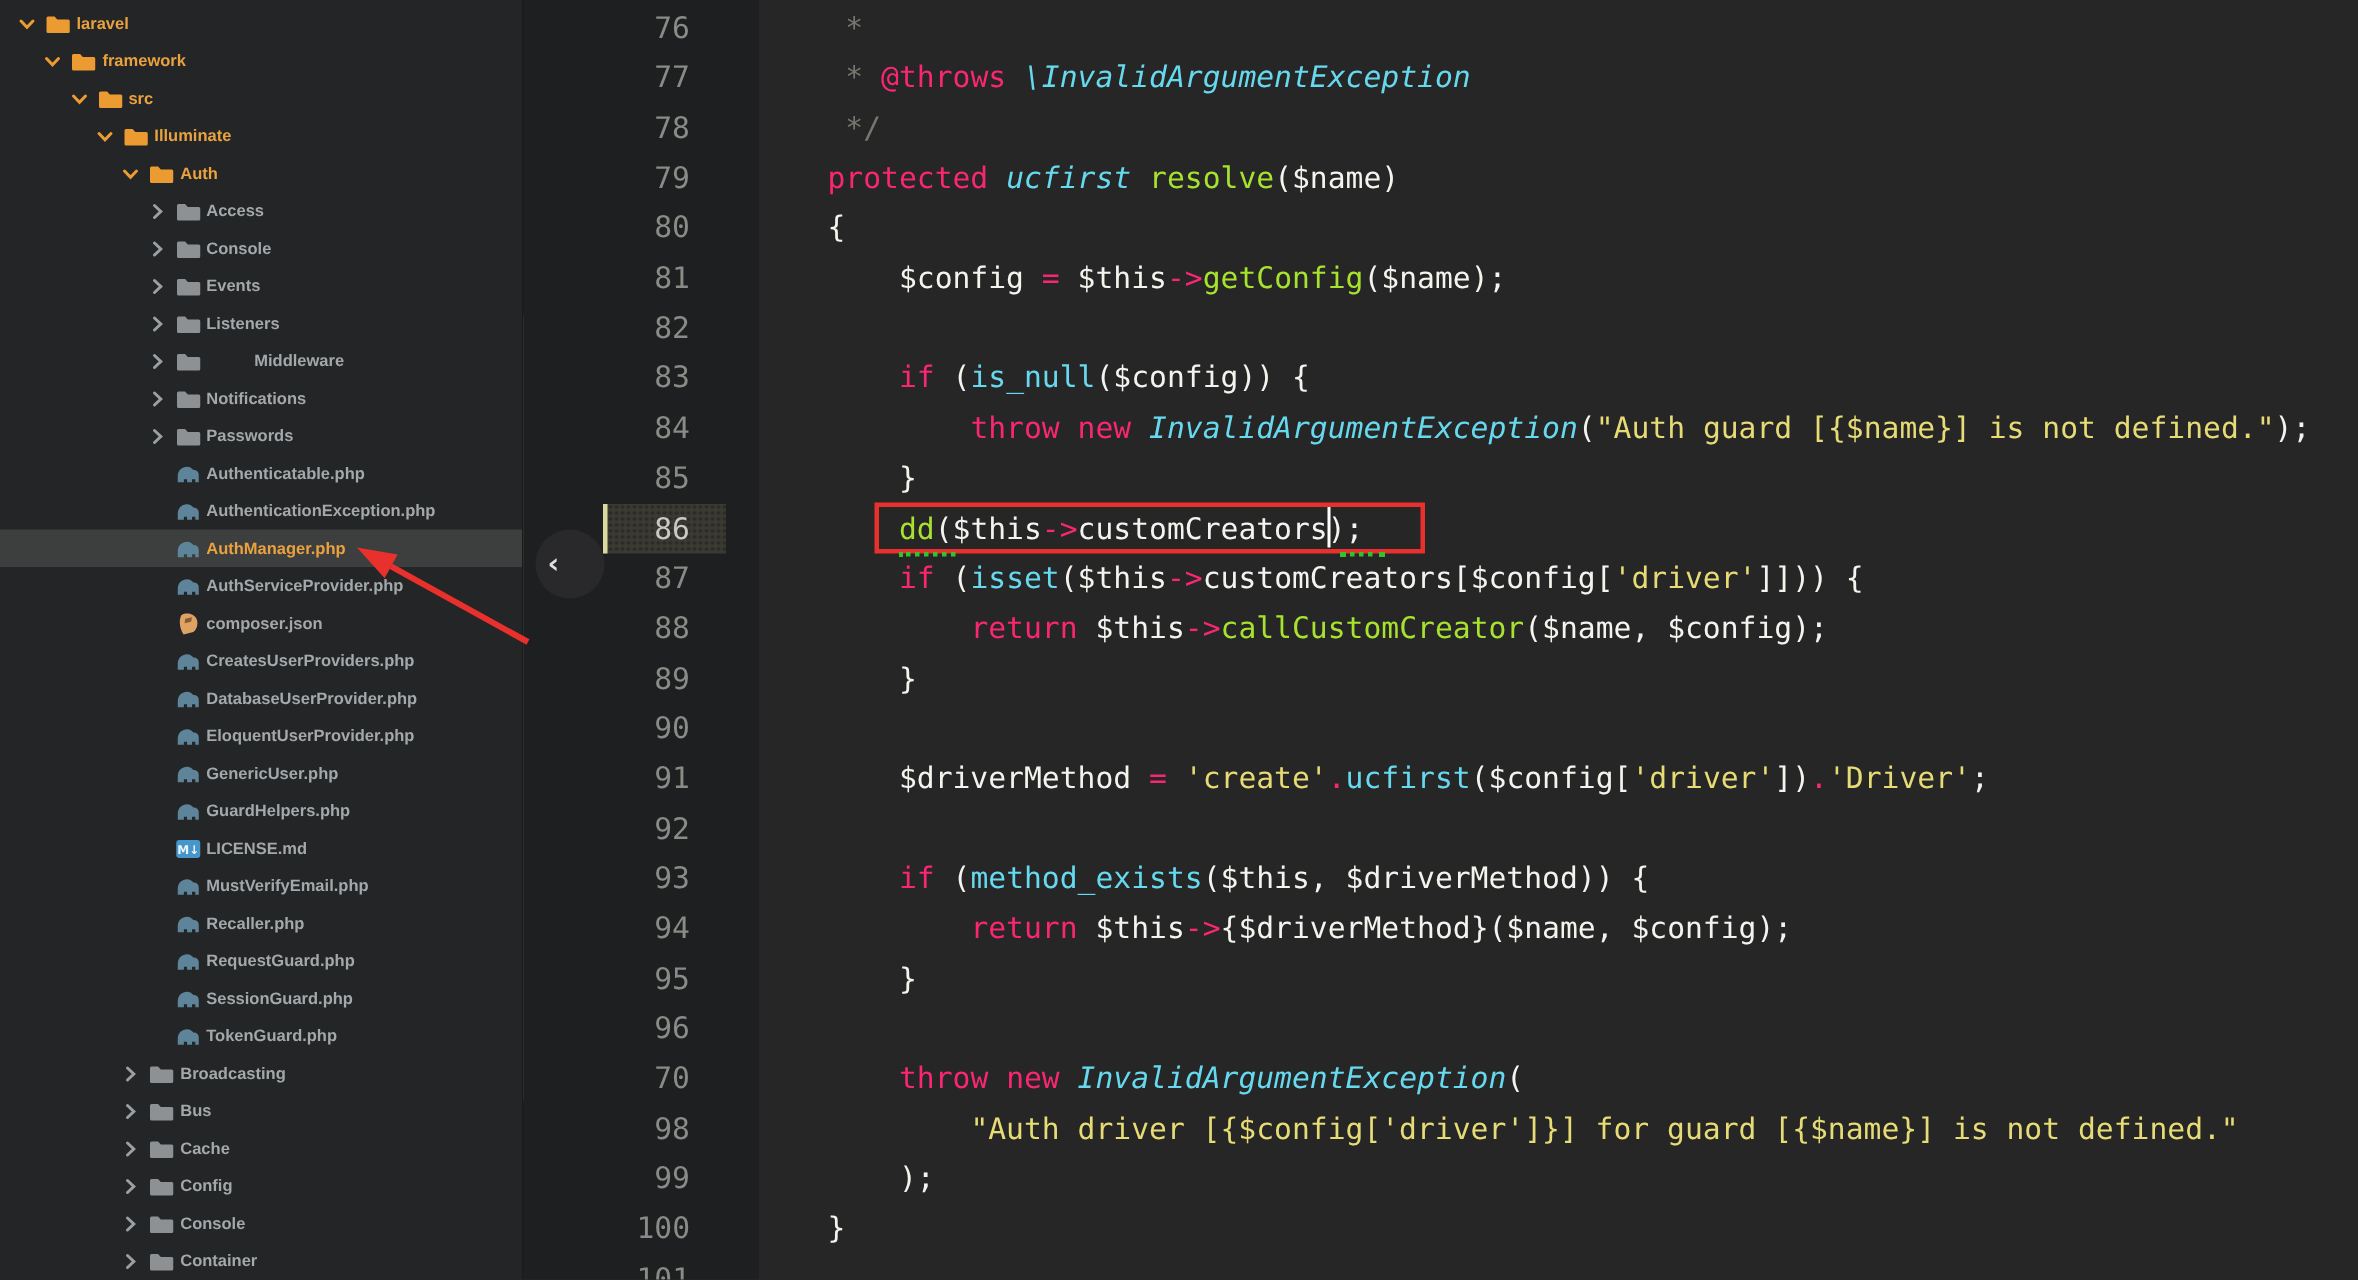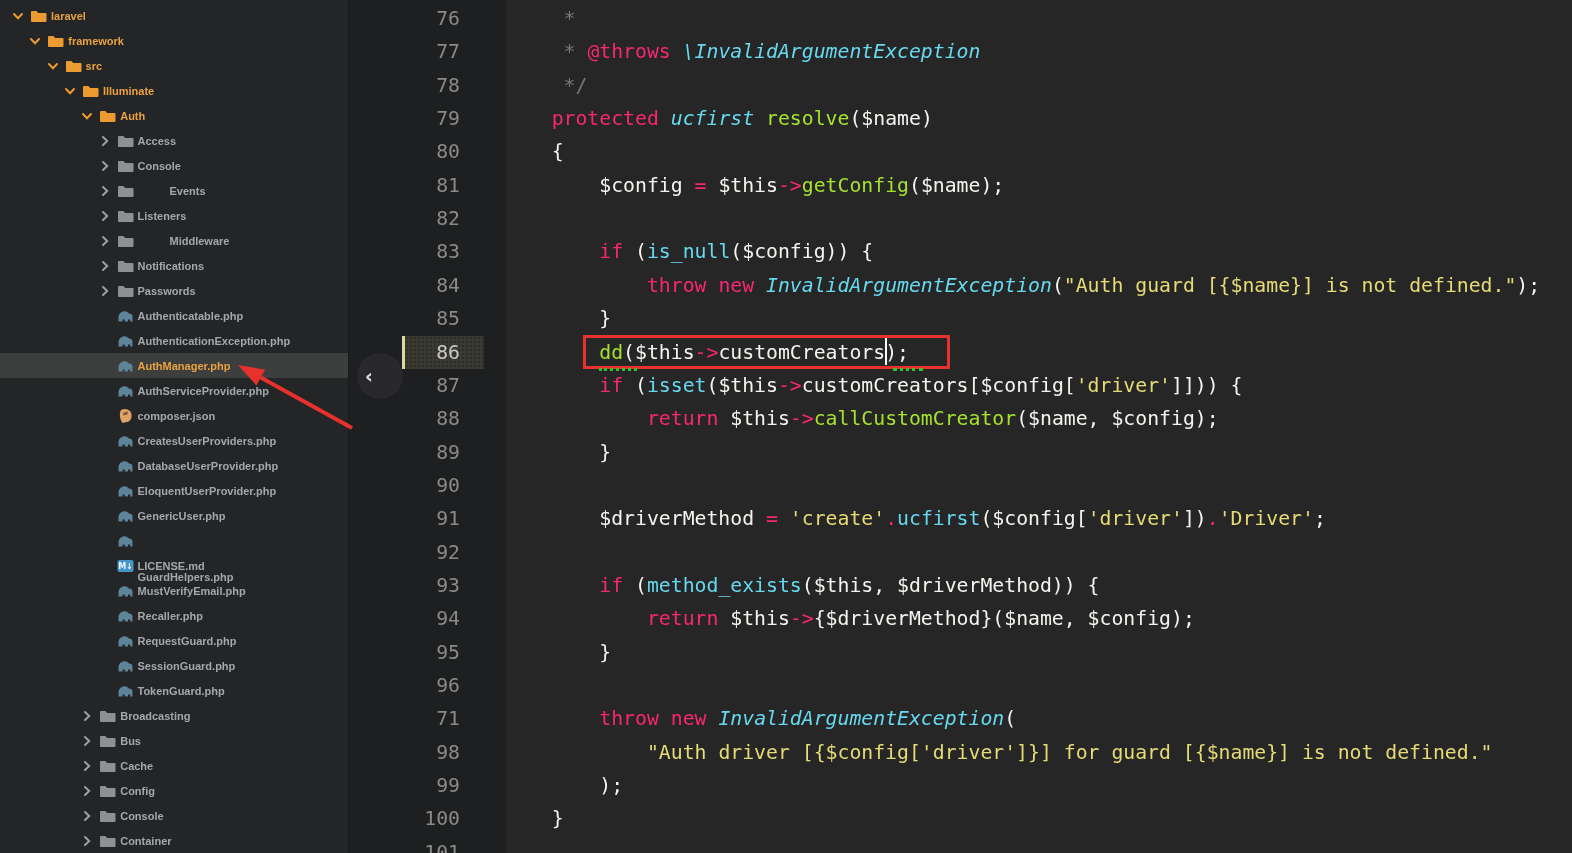--- a/index.html
+++ b/index.html
@@ -109,21 +109,21 @@
           </svg>
           <span class="tlabel" style="left: 137.5px;">Console</span>
         </div>
         <div class="trow" style="top: 178px;">
           <svg class="tchev" viewBox="0 0 12 12" style="left: 98.5px;">
             <path d="M4 2 L8.2 6 L4 10" fill="none" stroke="#9aa0a3" stroke-width="2" stroke-linecap="round"></path>
           </svg>
           <svg class="ticon" viewBox="0 0 17 15" style="left: 116.5px;">
             <path d="M1 2.5 h5.4 l1.8 2 h7.3 a1 1 0 0 1 1 1 v7 a1 1 0 0 1 -1 1 H2 a1 1 0 0 1 -1 -1 v-9 a1 1 0 0 1 1-1 z" fill="#8d9193"></path>
           </svg>
-          <span class="tlabel" style="left: 137.5px; margin-left: 32px;">Events</span>
+          <span class="tlabel" style="left: 137.5px;">Events</span>
         </div>
         <div class="trow" style="top: 203px;">
           <svg class="tchev" viewBox="0 0 12 12" style="left: 98.5px;">
             <path d="M4 2 L8.2 6 L4 10" fill="none" stroke="#9aa0a3" stroke-width="2" stroke-linecap="round"></path>
           </svg>
           <svg class="ticon" viewBox="0 0 17 15" style="left: 116.5px;">
             <path d="M1 2.5 h5.4 l1.8 2 h7.3 a1 1 0 0 1 1 1 v7 a1 1 0 0 1 -1 1 H2 a1 1 0 0 1 -1 -1 v-9 a1 1 0 0 1 1-1 z" fill="#8d9193"></path>
           </svg>
           <span class="tlabel" style="left: 137.5px;">Listeners</span>
         </div>
@@ -206,21 +206,21 @@
         <div class="trow" style="top: 503px;">
           <svg class="ticon" viewBox="0 0 17 15" style="left: 116.5px;">
             <path d="M1.5 13 v-4 c0-4 3-6.3 6.2-6.3 c2 0 3.2 1 4.2 2.2 c2.2 0 3.6 1.2 3.6 3.2 v4.9 h-2.3 v-2 h-2.2 v2 h-3.3 v-2 h-2.1 v2 z" fill="#5d8499"></path>
           </svg>
           <span class="tlabel" style="left: 137.5px;">GenericUser.php</span>
         </div>
         <div class="trow" style="top: 528px;">
           <svg class="ticon" viewBox="0 0 17 15" style="left: 116.5px;">
             <path d="M1.5 13 v-4 c0-4 3-6.3 6.2-6.3 c2 0 3.2 1 4.2 2.2 c2.2 0 3.6 1.2 3.6 3.2 v4.9 h-2.3 v-2 h-2.2 v2 h-3.3 v-2 h-2.1 v2 z" fill="#5d8499"></path>
           </svg>
-          <span class="tlabel" style="left: 137.5px; margin-top: 36px;">GuardHelpers.php</span>
+          <span class="tlabel" style="left: 137.5px;">GuardHelpers.php</span>
         </div>
         <div class="trow" style="top: 553px;">
           <svg class="ticon" viewBox="0 0 17 15" style="left: 116.5px;">
             <rect x="0.5" y="1.5" width="16" height="12" rx="2" fill="#4796cb"></rect>
             <text x="8.5" y="10.5" font-size="8" font-weight="bold" text-anchor="middle" fill="#eaf4fb" font-family="DejaVu Sans,sans-serif">M↓</text>
           </svg>
           <span class="tlabel" style="left: 137.5px;">LICENSE.md</span>
         </div>
         <div class="trow" style="top: 578px; padding-left: 32px;">
           <svg class="ticon" viewBox="0 0 17 15" style="left: 116.5px;">
@@ -327,21 +327,21 @@
       <div class="ln" style="top: 368.85px;">87</div>
       <div class="ln" style="top: 402.2px;">88</div>
       <div class="ln" style="top: 435.55px;">89</div>
       <div class="ln" style="top: 468.9px;">90</div>
       <div class="ln" style="top: 502.25px;">91</div>
       <div class="ln" style="top: 535.6px;">92</div>
       <div class="ln" style="top: 568.95px;">93</div>
       <div class="ln" style="top: 602.3px;">94</div>
       <div class="ln" style="top: 635.65px;">95</div>
       <div class="ln" style="top: 669px;">96</div>
-      <div class="ln" style="top: 702.35px;">71</div>
+      <div class="ln" style="top: 702.35px;">70</div>
       <div class="ln" style="top: 735.7px;">98</div>
       <div class="ln" style="top: 769.05px;">99</div>
       <div class="ln" style="top: 802.4px;">100</div>
       <div class="ln" style="top: 835.75px;">101</div>
     </div>
   <div id="code">
       <div class="cl" style="top: 2px;"><span class="tk-cm">     *</span></div>
       <div class="cl" style="top: 35.35px;"><span class="tk-cm">     * </span><span class="tk-p">@throws</span><span class="tk-w"> </span><span class="tk-ci">\InvalidArgumentException</span></div>
       <div class="cl" style="top: 68.7px;"><span class="tk-cm">     */</span></div>
       <div class="cl" style="top: 102.05px;"><span class="tk-w">    </span><span class="tk-p">protected</span><span class="tk-w"> </span><span class="tk-ci">ucfirst</span><span class="tk-w"> </span><span class="tk-g">resolve</span><span class="tk-w">($name)</span></div>

